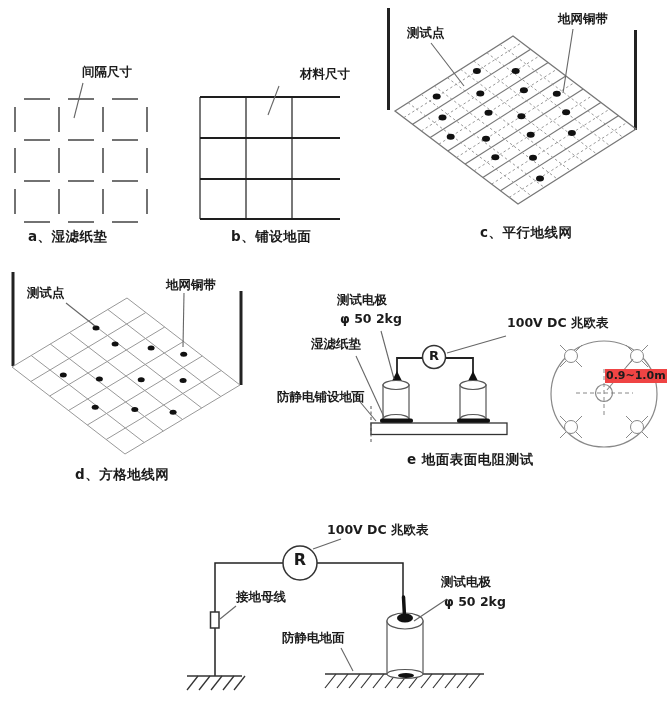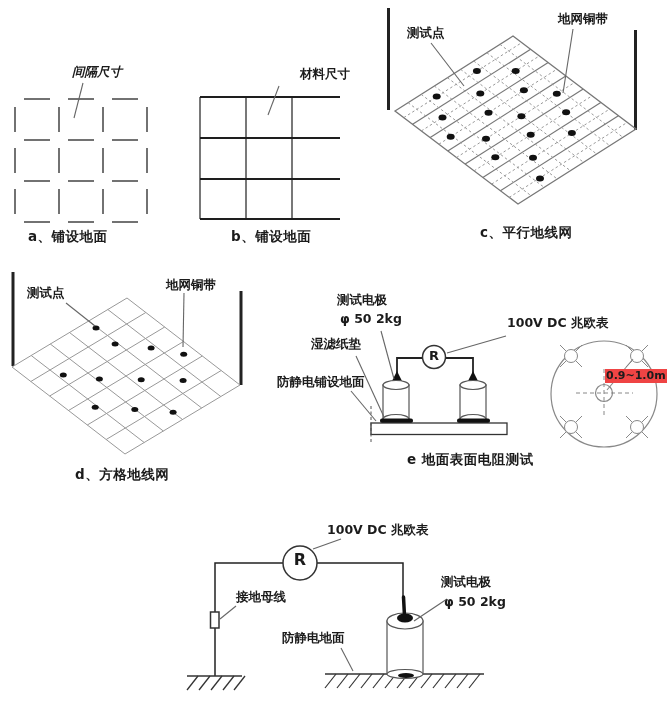--- a/index.html
+++ b/index.html
@@ -226,38 +226,38 @@
 
       <g stroke="#666" stroke-width="1.1">
         <line x1="341" y1="539" x2="313" y2="549"></line>
         <line x1="236" y1="606" x2="220" y2="619"></line>
         <line x1="447" y1="599" x2="414" y2="621"></line>
         <line x1="341" y1="648" x2="353" y2="671"></line>
       </g>
     </g>
   </svg>
 
-  <div class="lbl" style="left:72px;top:65px;font-style:italic;">间隔尺寸</div>
-  <div class="lbl cap" style="left:28px;top:229px;">a、铺设地面</div>
+  <div class="lbl" style="left:82px;top:65px;">间隔尺寸</div>
+  <div class="lbl cap" style="left:28px;top:229px;">a、湿滤纸垫</div>
 
   <div class="lbl" style="left:257px;top:67px;margin-left:43px;">材料尺寸</div>
   <div class="lbl cap" style="left:231px;top:229px;">b、铺设地面</div>
 
   <div class="lbl" style="left:407px;top:26px;">测试点</div>
   <div class="lbl" style="left:558px;top:12px;">地网铜带</div>
   <div class="lbl cap" style="left:480px;top:225px;">c、平行地线网</div>
 
   <div class="lbl" style="left:27px;top:286px;">测试点</div>
   <div class="lbl" style="left:166px;top:278px;">地网铜带</div>
   <div class="lbl cap" style="left:75px;top:467px;">d、方格地线网</div>
 
   <div class="lbl" style="left:337px;top:293px;">测试电极</div>
   <div class="lbl" style="left:340px;top:312px;">φ 50  2kg</div>
   <div class="lbl" style="left:311px;top:338px;font-family:Liberation Mono, monospace;">湿滤纸垫</div>
-  <div class="lbl" style="left:277px;top:375px;">防静电铺设地面</div>
+  <div class="lbl" style="left:277px;top:390px;">防静电铺设地面</div>
   <div class="lbl" style="left:507px;top:316px;">100V DC  兆欧表</div>
   <div class="lbl small" style="left:605px;top:369px;">0.9~1.0m</div>
   <div class="lbl meterR" style="left:424px;top:349px;width:20px;font-size:13px;">R</div>
   <div class="lbl cap" style="left:407px;top:452px;">e  地面表面电阻测试</div>
 
   <div class="lbl" style="left:327px;top:523px;">100V DC  兆欧表</div>
   <div class="lbl" style="left:236px;top:590px;">接地母线</div>
   <div class="lbl" style="left:441px;top:575px;">测试电极</div>
   <div class="lbl" style="left:444px;top:595px;">φ 50  2kg</div>
   <div class="lbl" style="left:282px;top:631px;">防静电地面</div>

